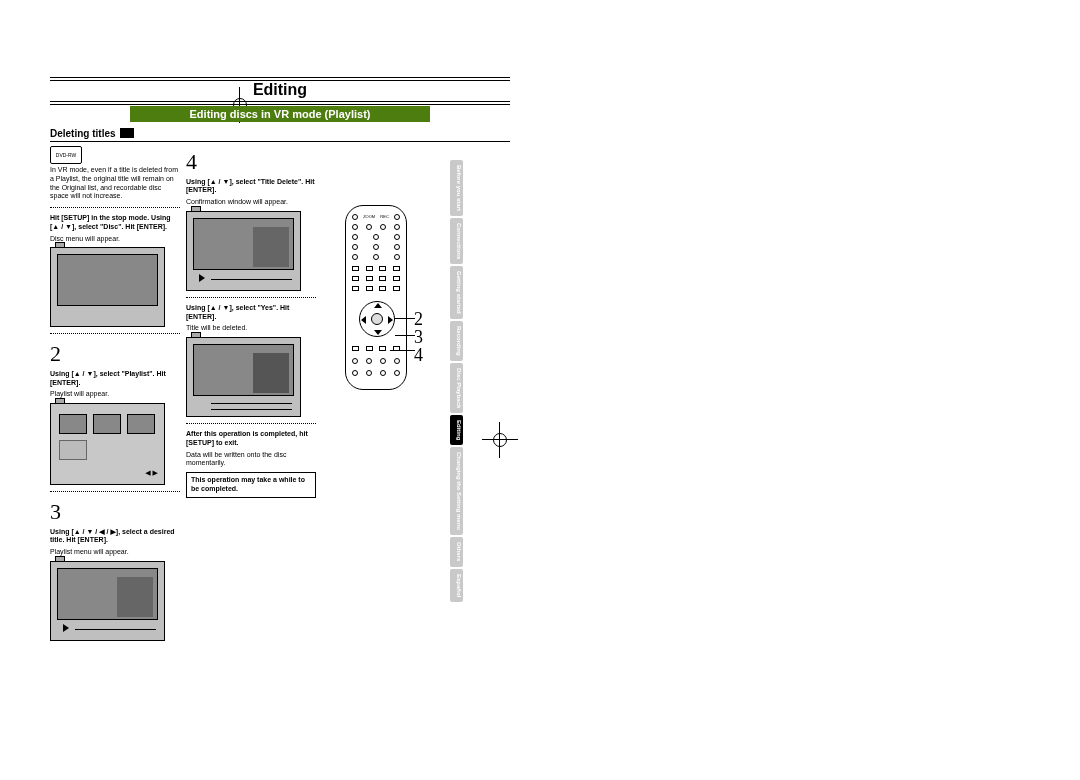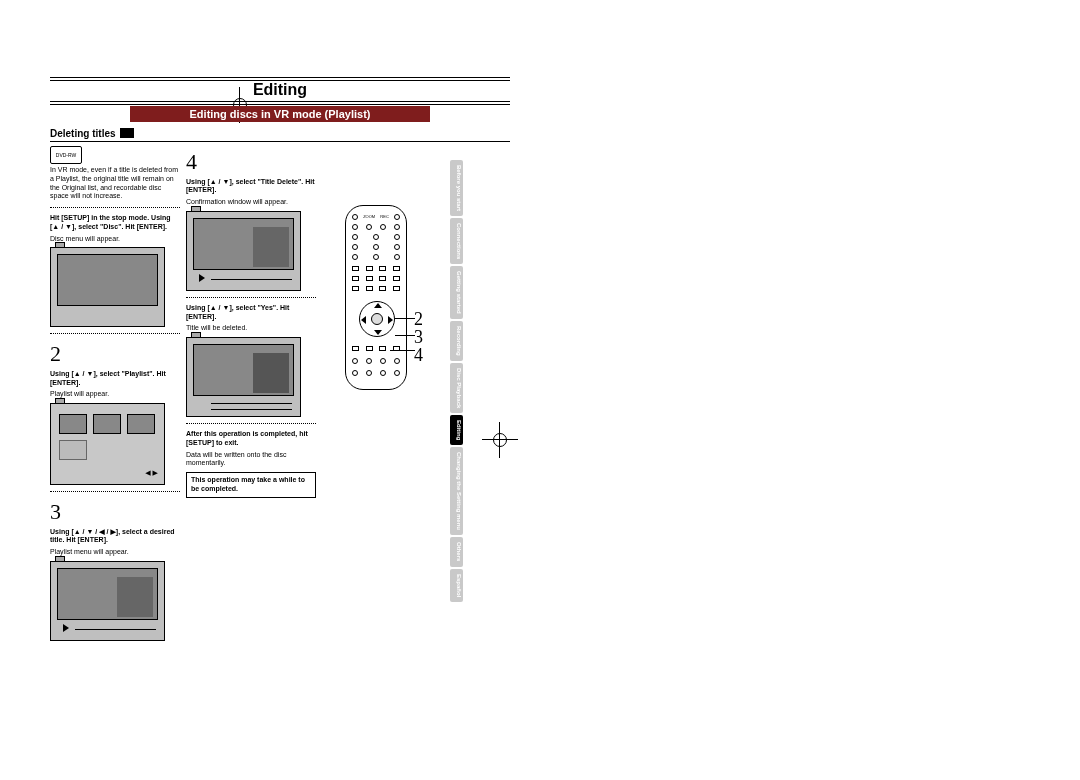--- a/index.html
+++ b/index.html
@@ -46,21 +46,21 @@
     border-top:1px solid #000; border-bottom:1px solid #000;
     position:relative; padding:0 0 2px 0; margin-bottom:4px;
   }
   .title-bar::before, .title-bar::after {
     content:''; position:absolute; width:100%; height:1px; background:#000; left:0;
   }
   .title-bar::before { top:-4px; }
   .title-bar::after { bottom:-4px; }
 
   .subtitle-bar {
-    background:#7f1d1d; color:#fff; font-weight:bold;
+    background:#4d7c0f; color:#fff; font-weight:bold;
     font-size:11px; text-align:center; padding:2px 0;
     width:300px; margin:0 auto 6px auto;
   }
   .section-head {
     font-weight:bold; font-size:10px; border-bottom:1px solid #000;
     padding-bottom:2px; margin-bottom:4px; display:flex; align-items:flex-start; gap:4px;
   }
   .vr-icon {
     display:inline-block; width:14px; height:10px; background:#000; position:relative;
   }

